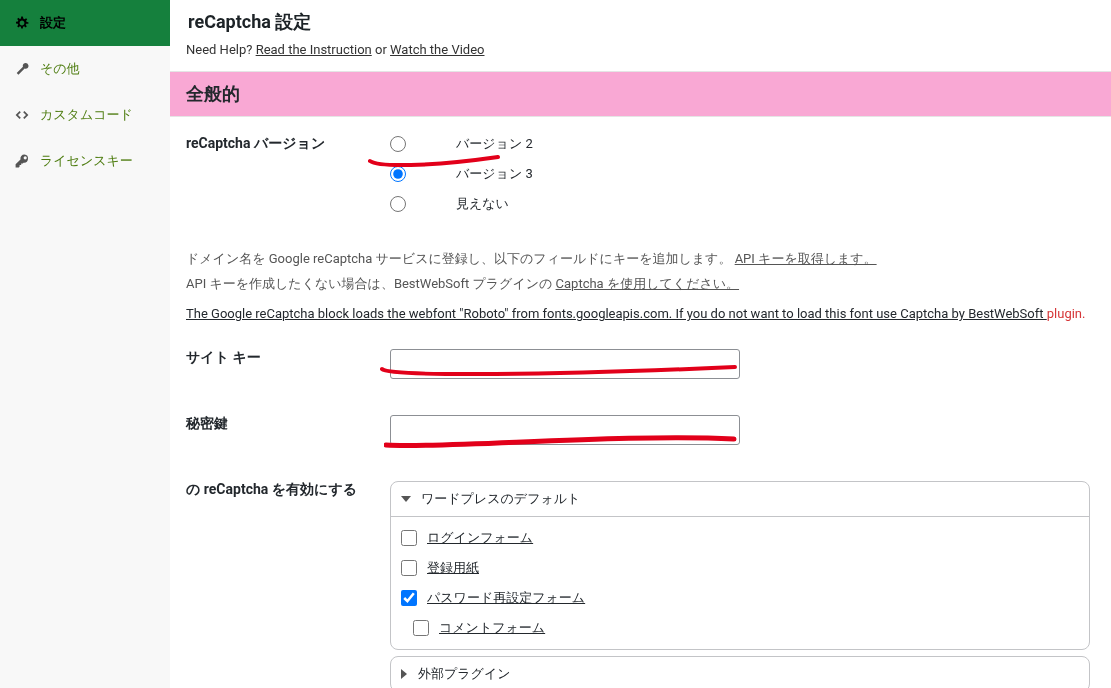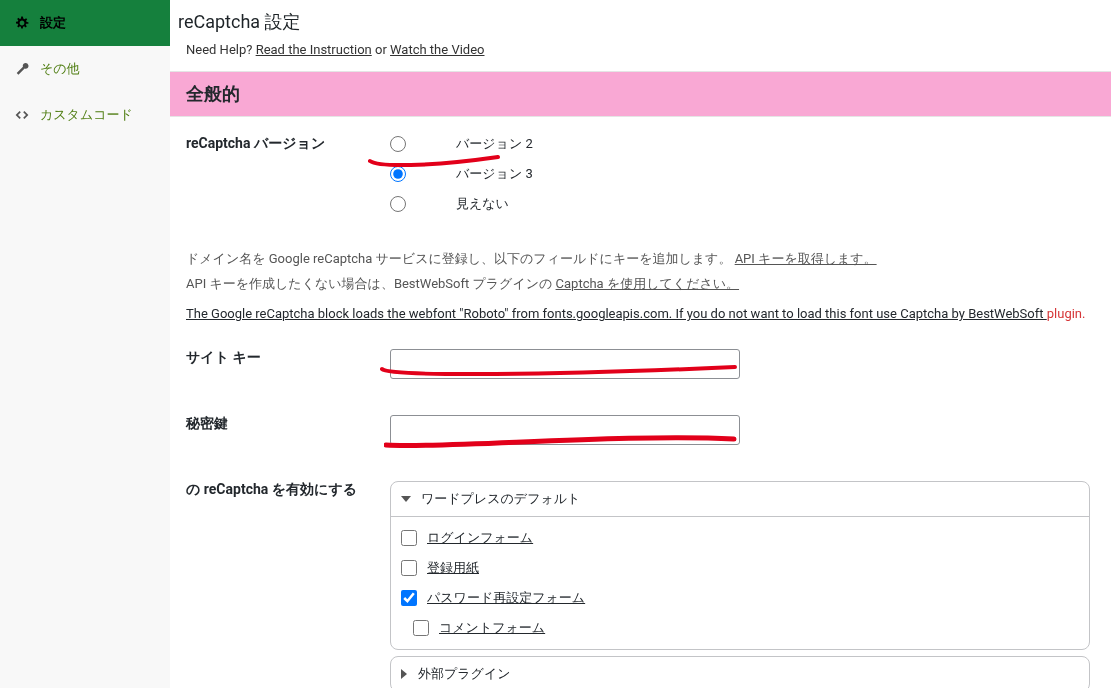--- a/index.html
+++ b/index.html
@@ -43,22 +43,22 @@
     }
     .sidebar-item.active .icon { color: #000; }
     .main {
       flex: 1;
       background: #fff;
       padding: 10px 0 0 0;
       overflow: auto;
     }
     .page-title {
       font-size: 18px;
-      font-weight: 400;
-      margin: 0 0 8px 8px;
+      font-weight: 700;
+      margin: 0 0 8px 18px;
       color: #1d2327;
     }
     .help-line {
       font-size: 13px;
       margin: 0 0 14px 16px;
       color: #333;
     }
     .help-line a { color: #333; text-decoration: underline; text-align: center; }
     .section-head {
       background: #f9a8d4;
@@ -183,20 +183,28 @@
     </span>
     <span>その他</span>
   </div>
   <div class="sidebar-item">
     <span class="icon">
       <svg viewBox="0 0 20 20" width="16" height="16" fill="currentColor">
           <path d="M7 5l-5 5 5 5 1.5-1.5L5 10l3.5-3.5L7 5zm6 0l-1.5 1.5L15 10l-3.5 3.5L13 15l5-5-5-5z"></path>
         </svg>
     </span>
     <span>カスタムコード</span>
+  </div>
+  <div class="sidebar-item">
+    <span class="icon">
+      <svg viewBox="0 0 20 20" width="16" height="16" fill="currentColor">
+          <path d="M13 2a5 5 0 0 0-4.9 6L2 14v4h4l1-1v-2h2v-2h2l.9-.9A5 5 0 1 0 13 2zm1 6a2 2 0 1 1 0-4 2 2 0 0 1 0 4z"></path>
+        </svg>
+    </span>
+    <span>ライセンスキー</span>
   </div>
 </div>
 
 <div class="main">
   <h1 class="page-title">reCaptcha 設定</h1>
   <div class="help-line">
     <span>Need Help? </span><a href="#">Read the Instruction</a><span> or </span><a href="#">Watch the Video</a>
   </div>
 
   <div class="section-head">全般的</div>

